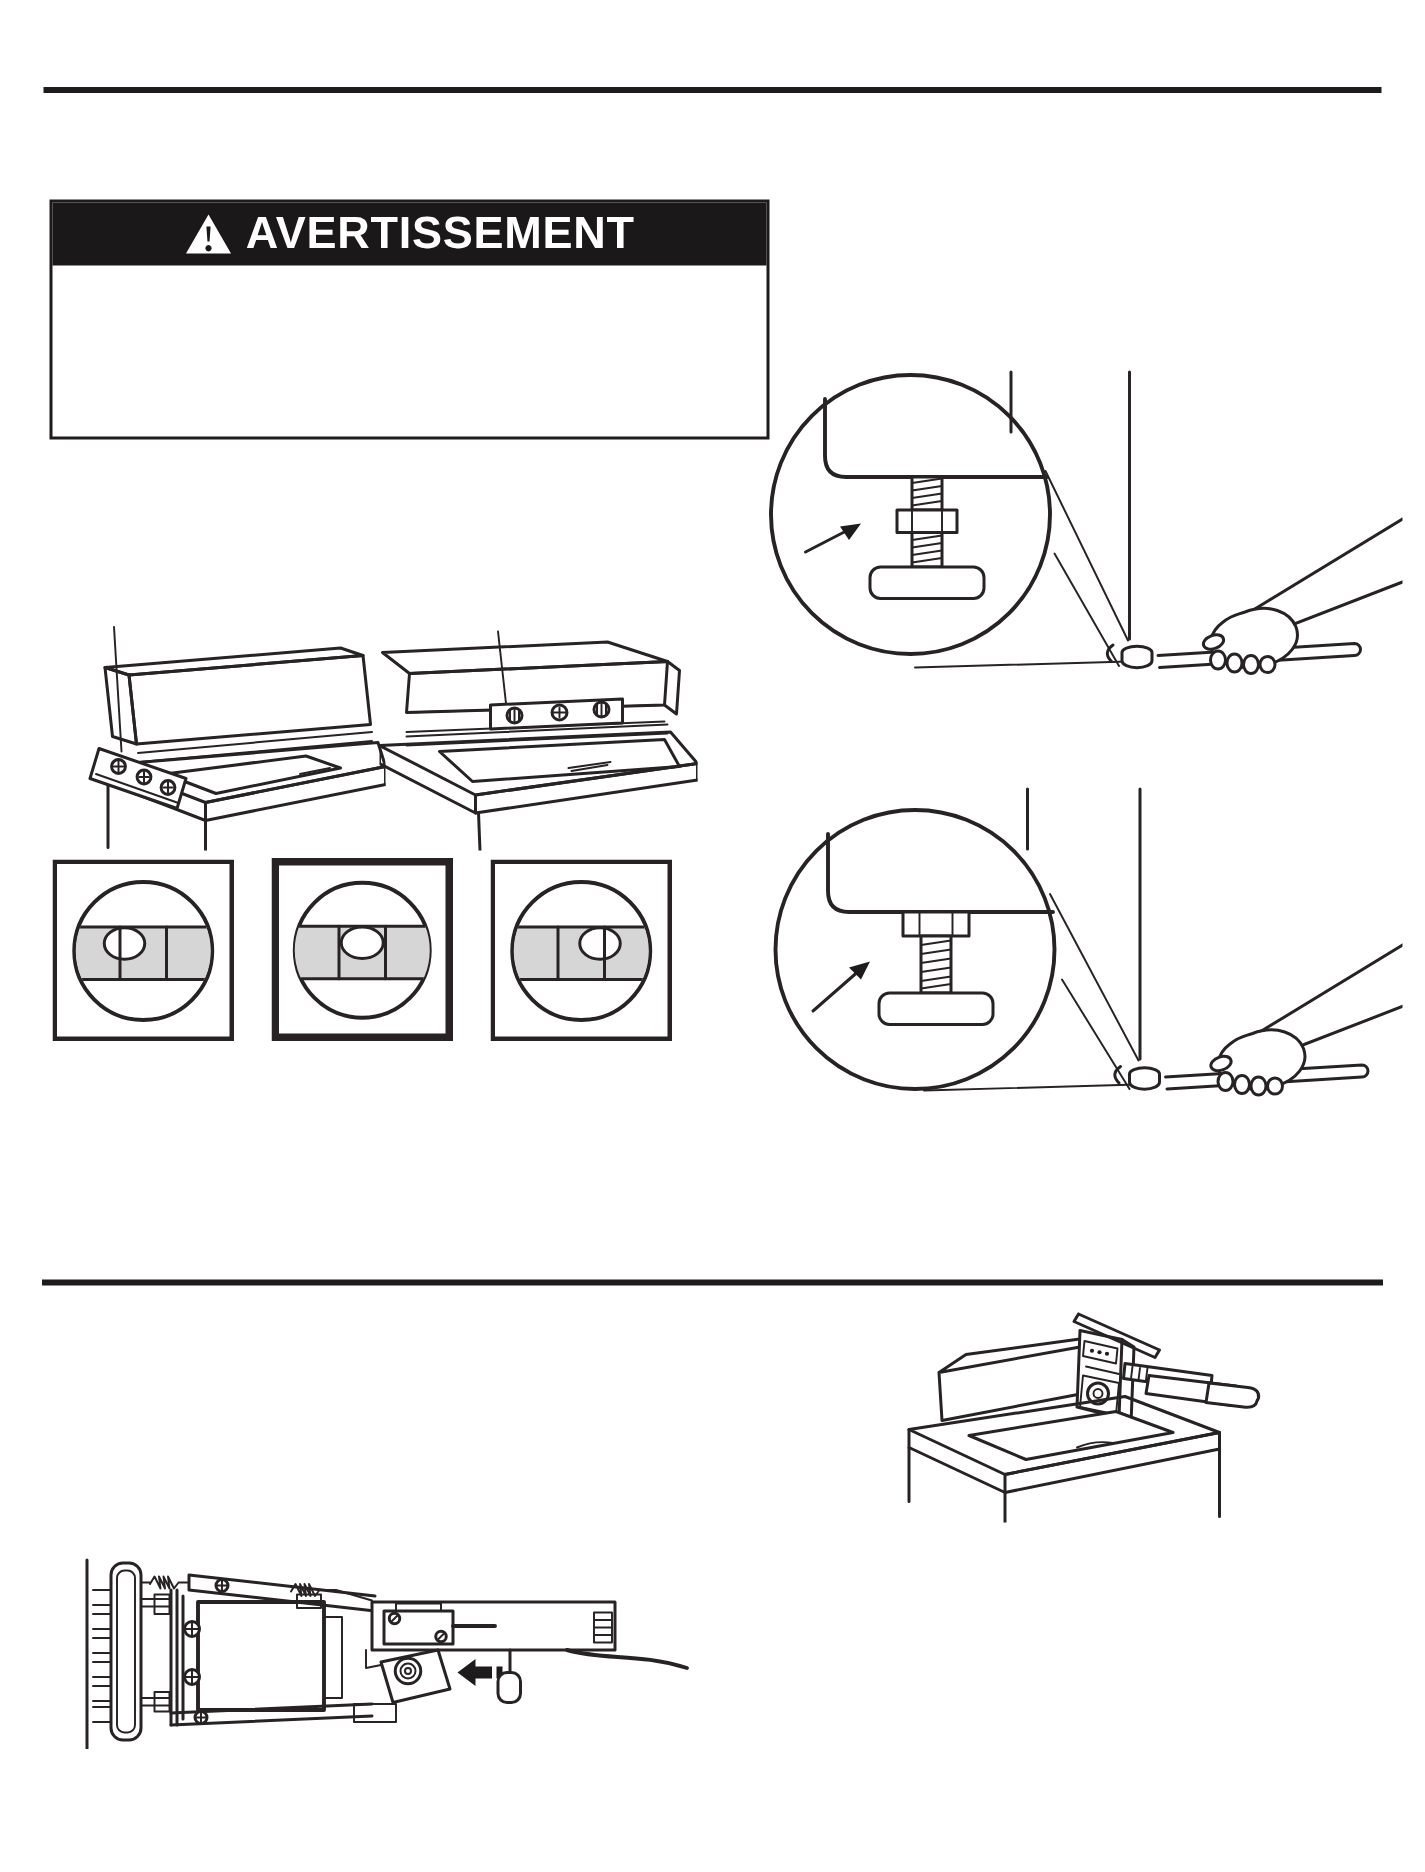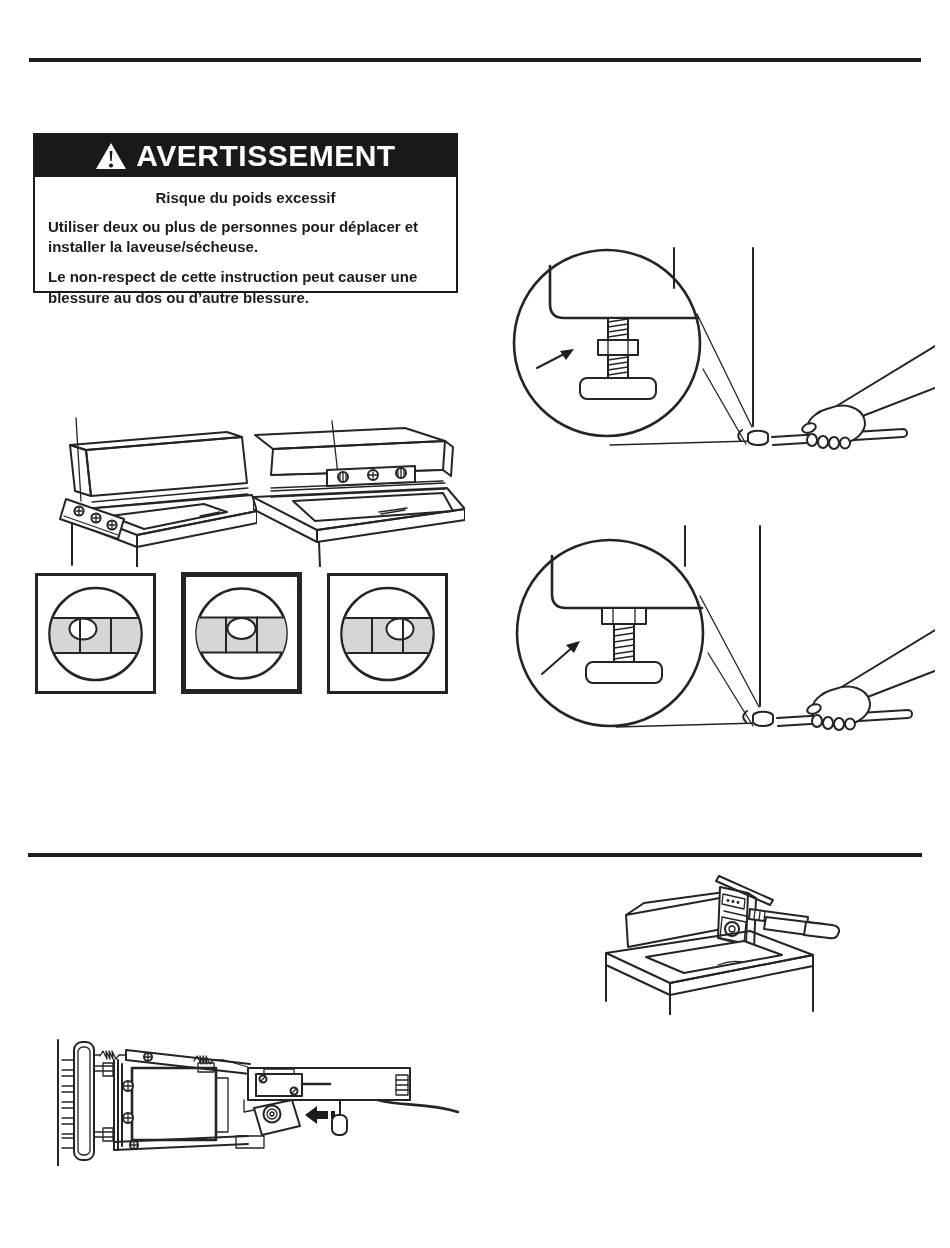--- a/index.html
+++ b/index.html
@@ -3,21 +3,21 @@
 <meta charset="utf-8">
 <style>
   html,body{margin:0;padding:0;background:#ffffff;}
   .page{position:relative;width:950px;height:1248px;background:#ffffff;overflow:hidden;
         font-family:"Liberation Sans","DejaVu Sans",sans-serif;color:#1e1b1c;}
   .hrule{position:absolute;background:#1e1b1c;height:4px;}
   .hrule.top{left:29px;top:58px;width:892px;}
   .hrule.mid{left:28px;top:853px;width:894px;}
 
   
-  .warnbox{position:absolute;left:33px;top:133px;width:425px;height:160px;
+  .warnbox{position:absolute;left:33px;top:133px;width:480px;height:160px;
            border:2px solid #1e1b1c;box-sizing:border-box;background:#fff;}
   .warnhead{display:flex;align-items:center;justify-content:center;gap:9px;
             background:#1b1819;color:#ffffff;height:42px;}
   .warntitle{font-size:30px;font-weight:bold;letter-spacing:.5px;line-height:1;}
   .warnbody{padding:9px 13px 0 13px;font-size:15px;font-weight:bold;line-height:1.38;}
   .warnheading{text-align:center;margin:2px 0 8px 0;}
   .warnpara{margin:0 0 9px 0;}
 
   .fig{position:absolute;}
   svg .ln{fill:none;stroke:#272324;stroke-width:2;stroke-linecap:round;stroke-linejoin:round;}
@@ -34,25 +34,20 @@
   <div class="hrule top"></div>
   <div class="hrule mid"></div>
 
   <div class="warnbox">
     <div class="warnhead">
       <svg width="32" height="29" viewBox="0 0 32 29">
         <path d="M16 1 L31 27 L1 27 Z" fill="#ffffff"></path>
         <path d="M14.6 9 h2.8 l-.7 10 h-1.4 Z M16 21.4 a2.1 2.1 0 1 0 .01 0 Z" fill="#1b1819"></path>
       </svg>
       <span class="warntitle">AVERTISSEMENT</span>
-    </div>
-    <div class="warnbody">
-      <div class="warnheading">Risque du poids excessif</div>
-      <p class="warnpara">Utiliser deux ou plus de personnes pour déplacer et installer la laveuse/sécheuse.</p>
-      <p class="warnpara">Le non-respect de cette instruction peut causer une blessure au dos ou d’autre blessure.</p>
     </div>
   </div>
 
   <div class="fig" style="left:52px;top:415px;">
     <svg width="205" height="152" viewBox="0 0 205 152">
       <path class="ln thin" d="M24,3 L29,86"></path>
       <path class="ln" d="M18,30 L175,17 L190,22 L34,35 Z"></path>
       <path class="ln" d="M34,35 L190,22 L195,68 L39,81 Z"></path>
       <path class="ln" d="M18,30 L34,35 L39,81 L23,76 Z"></path>
       <path class="ln thin" d="M40,87 L196,73 M41,93 L196,79"></path>

